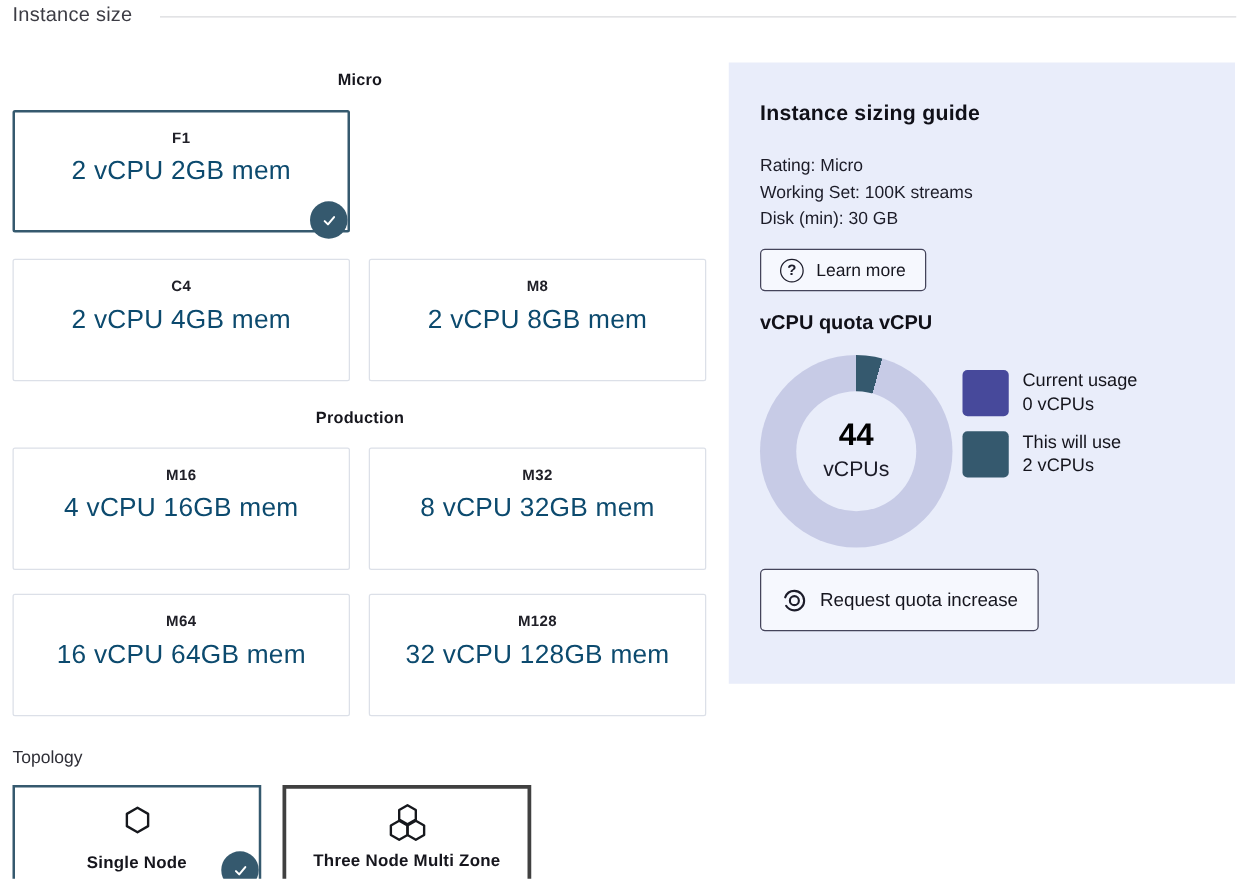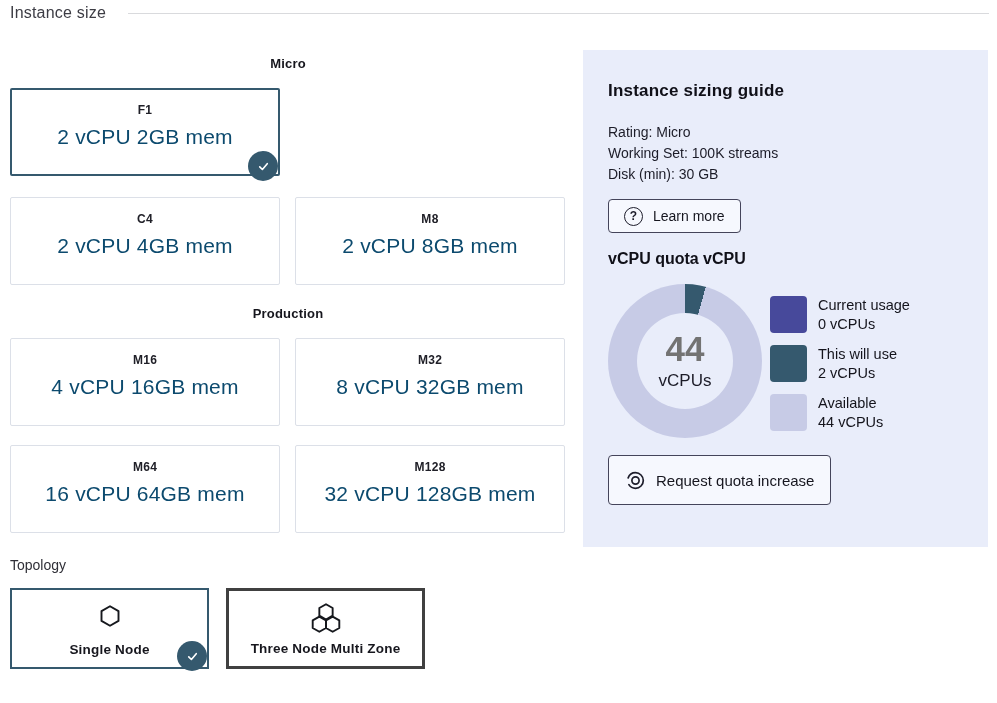--- a/index.html
+++ b/index.html
@@ -10,21 +10,21 @@
   
   .page-header { position:absolute; left:10px; top:4px; right:8px; display:flex; align-items:center; gap:22px; }
   .page-title { font-size:16px; color:#3c3c44; letter-spacing:0.2px; white-space:nowrap; }
   .rule { flex:1; height:1px; background:#d9dadd; }
 
   
   .main-left { position:absolute; left:10px; top:56px; width:556px; }
   .section-label { font-size:13px; font-weight:700; color:#16161d; margin-bottom:17px; letter-spacing:0.2px; }
   .size-section { margin-bottom:21px;text-align:center; }
   .card-grid { display:grid; grid-template-columns:270px 270px; column-gap:15px; row-gap:19px; }
-  .size-card { position:relative; height:88px; background:#fff; border:1px solid #dce0e8; border-radius:2px;
+  .size-card { position:relative; height:98px; background:#fff; border:1px solid #dce0e8; border-radius:2px;
     padding:14px 18px; cursor:pointer; }
   .size-card.selected { border:2px solid #35596e; padding:13px 17px; }
   .card-name { font-size:12px; font-weight:700; color:#202028; letter-spacing:0.3px; }
   .card-spec { font-size:21px; color:#0c4a6e; margin-top:8px; letter-spacing:0.2px; }
 
   .check-badge { position:absolute; right:0; bottom:-7px; width:30px; height:30px; border-radius:50%;
     background:#35596e; display:flex; align-items:center; justify-content:center; }
 
   
   .topology-label { font-size:14px; font-weight:400; color:#2f2f37; margin:24px 0 15px; }
@@ -48,21 +48,21 @@
   .q-icon { width:19px; height:19px; border:1.5px solid #1d1d2b; border-radius:50%;
     display:flex; align-items:center; justify-content:center; font-size:12px; font-weight:700; color:#1d1d2b; }
   .quota-heading { margin-top:17px; font-size:16px; font-weight:700; color:#101018; }
 
   .quota-row { display:flex; margin-top:16px; }
   .donut-wrap { position:relative; width:154px; height:154px; flex:none; }
   .donut { position:absolute; inset:0; border-radius:50%; }
   .donut::after { content:""; position:absolute; inset:29px; border-radius:50%; background:#e9edfa; }
   .donut-center { position:absolute; inset:0; display:flex; flex-direction:column; align-items:center;
     justify-content:center; z-index:1; }
-  .donut-value { font-size:35px; font-weight:600; color:#737373; line-height:1; }
+  .donut-value { font-size:25px; font-weight:600; color:#000000; line-height:1; }
   .donut-unit { font-size:17px; color:#1c1c28; margin-top:5px; }
 
   .legend { margin-left:8px; padding-top:12px; display:flex; flex-direction:column; gap:11px; }
   .legend-item { display:flex; gap:11px; align-items:flex-start; }
   .legend-swatch { width:37px; height:37px; border-radius:4px; flex:none; }
   .legend-text { font-size:14.5px; line-height:19px; color:#14141c; padding-top:0; }
 
   .request-btn { margin-top:17px; height:50px; padding:0 16px; font-size:15px; }
 </style>
 </head>
@@ -184,27 +184,20 @@
               <div>0 vCPUs</div>
             </div>
           </div>
           <div class="legend-item">
             <div class="legend-swatch" style="background: rgb(53, 89, 110);"></div>
             <div class="legend-text">
               <div>This will use</div>
               <div>2 vCPUs</div>
             </div>
           </div>
-          <div class="legend-item">
-            <div class="legend-swatch" style="background: rgb(199, 203, 230);"></div>
-            <div class="legend-text">
-              <div>Available</div>
-              <div>44 vCPUs</div>
-            </div>
-          </div>
         </div>
     </div>
 
     <button class="btn request-btn">
       <svg width="21" height="21" viewBox="0 0 21 21">
         <circle cx="10.5" cy="10.5" r="7.8" fill="none" stroke="#1d1d2b" stroke-width="1.7" stroke-dasharray="42 7" stroke-dashoffset="-27" stroke-linecap="round"></circle>
         <circle cx="10.5" cy="10.5" r="3.6" fill="none" stroke="#1d1d2b" stroke-width="1.7"></circle>
       </svg>
       <span>Request quota increase</span>
     </button>

